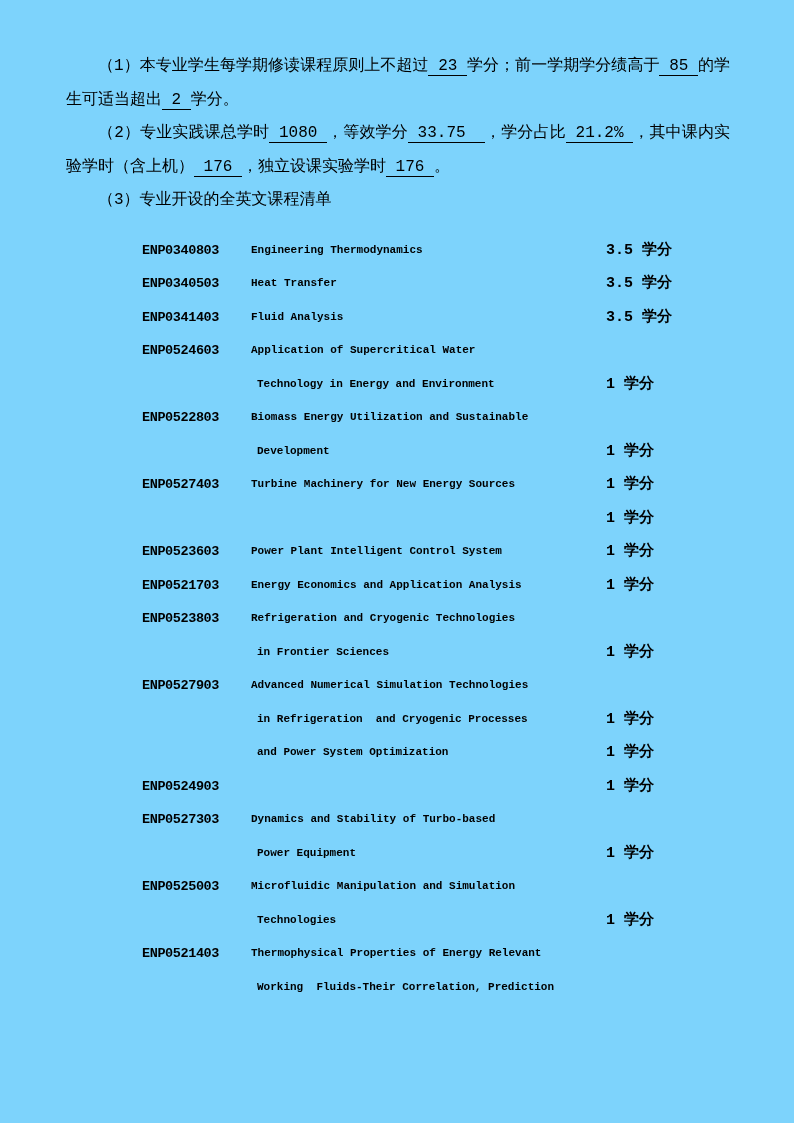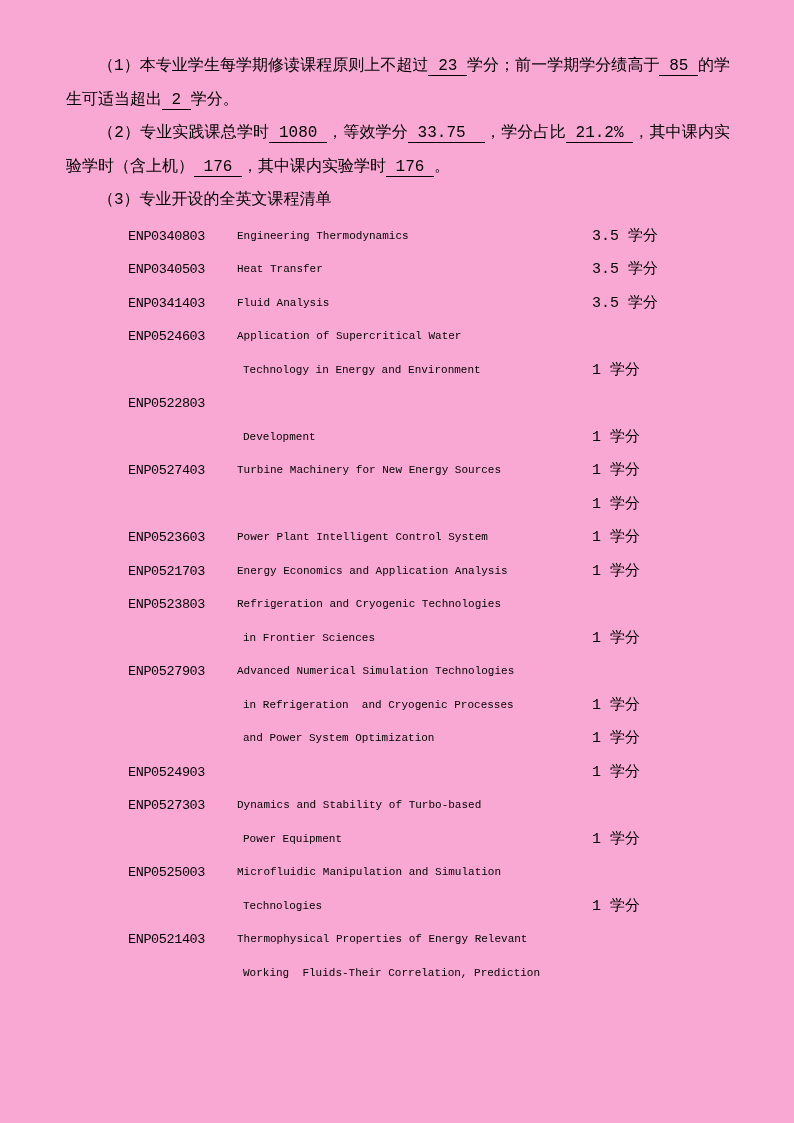--- a/index.html
+++ b/index.html
@@ -4,21 +4,21 @@
 <style>
   html, body {
     margin: 0;
     padding: 0;
     background: #ffffff;
   }
   .page {
     position: relative;
     width: 794px;
     height: 1123px;
-    background: #f9a8d4;
+    background: #7dd3fc;
     color: #000000;
     font-family: "Liberation Mono", "DejaVu Sans Mono", monospace;
     overflow: hidden;
   }
   .content {
     position: absolute;
     left: 66px;
     top: 50px;
     width: 664px;
     font-size: 16px;
@@ -29,21 +29,22 @@
     margin: 0;
     text-align: justify;
   }
   .para .run { white-space: pre-wrap; }
   .u {
     border-bottom: 1px solid #000;
     white-space: pre-wrap;
   }
   .course-list {
     position: relative;
-    margin: 2px;
+    margin: 16px;
+    font-weight: bold;
   }
   .course-row {
     position: relative;
     height: 33.5px;
   }
   .course-code {
     position: absolute;
     left: 60px;
     top: 0;
     font-size: 13.5px;
@@ -72,21 +73,21 @@
   }
 </style>
 </head>
 <body>
 
 <div class="page">
   <div class="content">
 
     <p class="para"><span class="run">（1）本专业学生每学期修读课程原则上不超过</span><span class="run u"> 23 </span><span class="run">学分；前一学期学分绩高于</span><span class="run u"> 85 </span><span class="run">的学生可适当超出</span><span class="run u"> 2 </span><span class="run">学分。</span></p>
 
-    <p class="para"><span class="run">（2）专业实践课总学时</span><span class="run u"> 1080 </span><span class="run">，等效学分</span><span class="run u"> 33.75  </span><span class="run">，学分占比</span><span class="run u"> 21.2% </span><span class="run">，其中课内实验学时（含上机）</span><span class="run u"> 176 </span><span class="run">，其中课内实验学时</span><span class="run u"> 176 </span><span class="run">。</span></p>
+    <p class="para"><span class="run">（2）专业实践课总学时</span><span class="run u"> 1080 </span><span class="run">，等效学分</span><span class="run u"> 33.75  </span><span class="run">，学分占比</span><span class="run u"> 21.2% </span><span class="run">，其中课内实验学时（含上机）</span><span class="run u"> 176 </span><span class="run">，独立设课实验学时</span><span class="run u"> 176 </span><span class="run">。</span></p>
 
     <p class="para"><span class="run">（3）专业开设的全英文课程清单</span></p>
 
     <div class="course-list" id="course-list">
         <div class="course-row">
           <span class="course-code">ENP0340803</span>
           <span class="course-name">Engineering Thermodynamics</span>
           <span class="course-credit">3.5 学分</span>
         </div>
         <div class="course-row">
@@ -102,20 +103,21 @@
         <div class="course-row">
           <span class="course-code">ENP0524603</span>
           <span class="course-name">Application of Supercritical Water</span>
         </div>
         <div class="course-row">
           <span class="course-name cont">Technology in Energy and Environment</span>
           <span class="course-credit">1 学分</span>
         </div>
         <div class="course-row">
           <span class="course-code">ENP0522803</span>
+          <span class="course-name">Biomass Energy Utilization and Sustainable</span>
         </div>
         <div class="course-row">
           <span class="course-name cont">Development</span>
           <span class="course-credit">1 学分</span>
         </div>
         <div class="course-row">
           <span class="course-code">ENP0527403</span>
           <span class="course-name">Turbine Machinery for New Energy Sources</span>
           <span class="course-credit">1 学分</span>
         </div>

